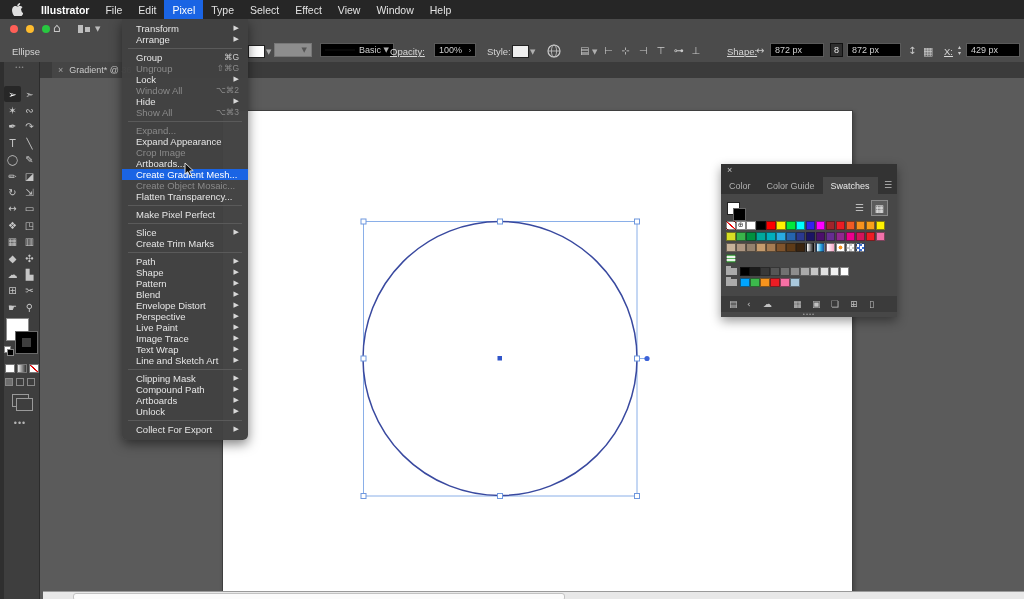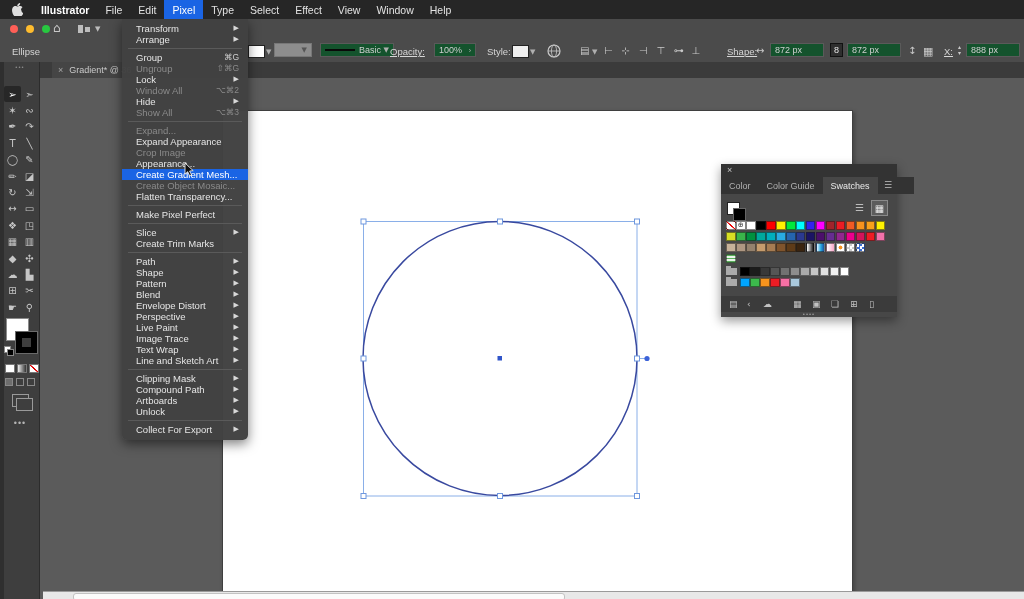--- a/index.html
+++ b/index.html
@@ -24,21 +24,21 @@
   #titlebar .ws{position:absolute;left:78px;top:6px;display:flex;gap:2px;align-items:center;}
   .wsbox{width:5px;height:8px;background:#BDBDBD;}
   .wschev{color:#BDBDBD;font-size:7px;margin-left:3px;}
   #win-title{position:absolute;left:520px;top:3px;width:270px;text-align:center;
              color:#C4C4C4;font-size:14px;margin-top:36px;}
 
   
   #controlbar{left:0;top:40px;width:1024px;height:22px;background:#4B4B4B;
               border-bottom:1px solid #2F2F2F;color:#D6D6D6;font-size:9.5px;}
   .cb-label{position:absolute;top:6px;}
-  .cb-field{position:absolute;top:3px;height:14px;background:#14532d;border:1px solid #5A5A5A;
+  .cb-field{position:absolute;top:3px;height:14px;background:#000000;border:1px solid #5A5A5A;
             color:#CFCFCF;font-size:9px;display:flex;align-items:center;padding:0 4px;box-sizing:border-box;}
   .chev{color:#AFAFAF;font-size:7px;}
   .underl{text-decoration:underline;}
   .swatchbox{position:absolute;top:5px;width:15px;height:11px;background:#fff;border:1px solid #222;}
   .alicon{position:absolute;top:5px;color:#C9C9C9;font-size:10px;}
 
   
   #tabbar{left:40px;top:62px;width:984px;height:16px;background:#3B3B3B;border-bottom:1px solid #2A2A2A;}
   #doc-tab{position:absolute;left:12px;top:0;height:16px;display:flex;align-items:center;
            background:#454545;color:#C9C9C9;font-size:9px;padding:0 10px 0 6px;}
@@ -72,21 +72,21 @@
   #artboard{position:absolute;left:182px;top:32px;width:629px;height:481px;background:#FFFFFF;
             border:1px solid #3F3F3F;box-shadow:2px 2px 4px rgba(0,0,0,.25);}
   #hscroll{position:absolute;left:3px;top:513px;width:981px;height:8px;background:#E8E8E8;border-top:1px solid #9A9A9A;}
   #hthumb{position:absolute;left:30px;top:1px;width:490px;height:6px;background:#FBFBFB;border:1px solid #C2C2C2;border-radius:3px;}
 
   
   #swpanel{left:721px;top:164px;width:176px;height:153px;background:#474747;
            box-shadow:0 4px 10px rgba(0,0,0,.4);z-index:10;font-size:9px;color:#C9C9C9;}
   #sw-header{position:absolute;left:0;top:0;width:176px;height:13px;background:#333;}
   #sw-header .x{position:absolute;left:6px;top:1px;font-size:9px;color:#C5C5C5;}
-  #sw-tabs{position:absolute;left:0;top:13px;width:193px;height:17px;background:#333;display:flex;align-items:stretch;}
+  #sw-tabs{position:absolute;left:0;top:13px;width:176px;height:17px;background:#333;display:flex;align-items:stretch;}
   .sw-tab{display:flex;align-items:center;padding:0 8px;color:#B0B0B0;}
   .sw-tab.active{background:#474747;color:#E8E8E8;}
   #sw-menu-icon{position:absolute;right:5px;top:16px;color:#C0C0C0;font-size:9px;}
   #sw-fs .f{position:absolute;left:6px;top:38px;width:11px;height:11px;background:#fff;border:1px solid #222;}
   #sw-fs .s{position:absolute;left:12px;top:44px;width:11px;height:11px;background:#000;border:1px solid #666;}
   #sw-view-list{position:absolute;left:134px;top:38px;color:#BDBDBD;font-size:10px;}
   #sw-view-grid{position:absolute;left:150px;top:36px;width:15px;height:14px;background:#5C5C5C;
                 border:1px solid #8A8A8A;color:#EFEFEF;font-size:10px;display:flex;align-items:center;justify-content:center;}
   .sw-row{position:absolute;left:5px;display:flex;}
   .sw{width:9.6px;height:9px;margin-right:0.4px;box-sizing:border-box;position:relative;
@@ -191,21 +191,21 @@
       <span>872 px</span>
     </span>
     <span class="alicon glyph" style="left:908px">↕</span>
     <span class="alicon glyph" style="left:923px;font-size:11px">▦</span>
     <span class="cb-label underl" style="left:944px">X:</span>
     <span class="abs" style="left:958px;top:4px;display:flex;flex-direction:column;line-height:6px;font-size:6px;color:#C9C9C9">
       <span class="glyph">▴</span>
         <span class="glyph">▾</span>
     </span>
     <span class="cb-field" style="left:966px;width:54px">
-      <span>888 px</span>
+      <span>429 px</span>
     </span>
   </div>
 
   <div id="tabbar" class="abs">
     <div id="doc-tab">
       <span class="x">×</span>
       <span>Gradient* @ 36</span>
     </div>
   </div>
 
@@ -437,21 +437,21 @@
       <div class="omi disabled">
         <span>Expand...</span>
       </div>
       <div class="omi">
         <span>Expand Appearance</span>
       </div>
       <div class="omi disabled">
         <span>Crop Image</span>
       </div>
       <div class="omi">
-        <span>Appearance...</span>
+        <span>Artboards...</span>
       </div>
       <div class="omi hl">
         <span>Create Gradient Mesh...</span>
       </div>
       <div class="omi disabled">
         <span>Create Object Mosaic...</span>
       </div>
       <div class="omi">
         <span>Flatten Transparency...</span>
       </div>

